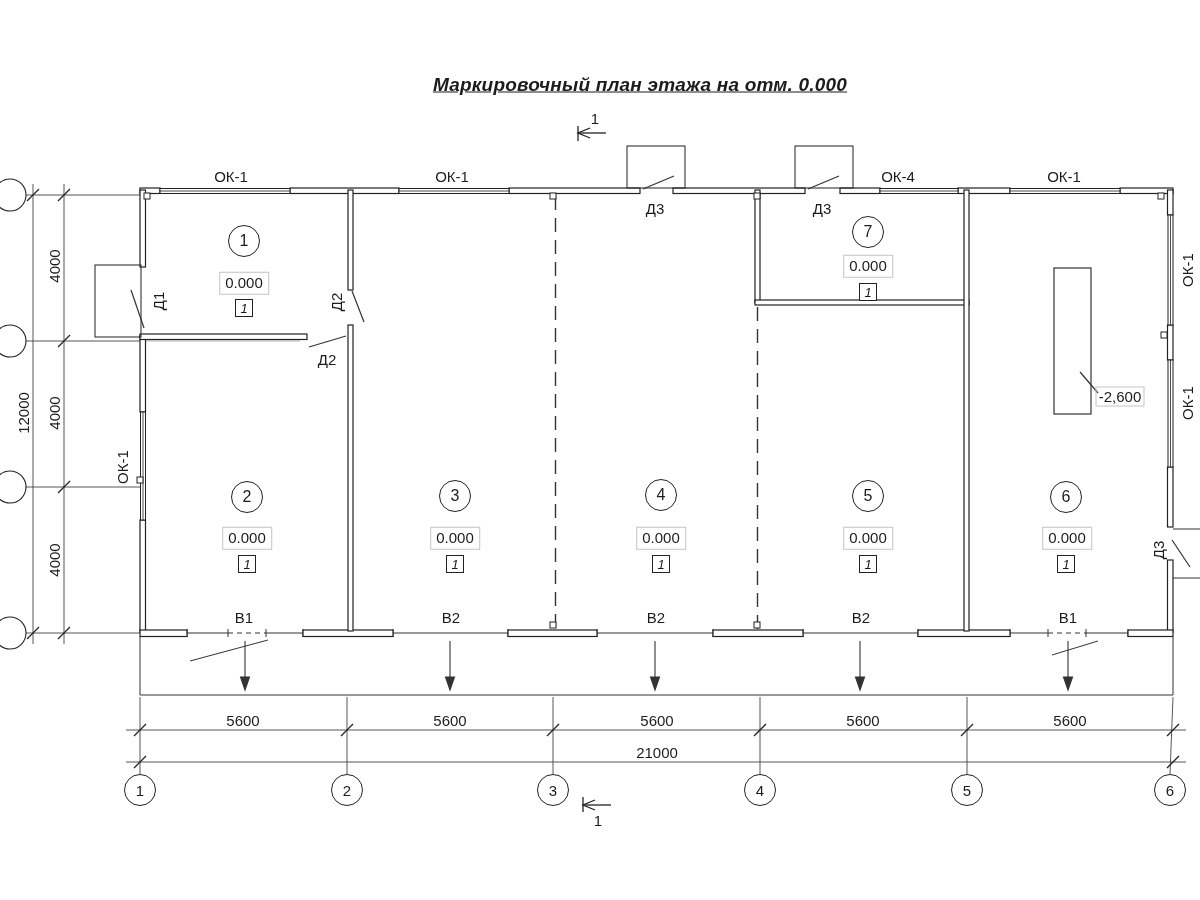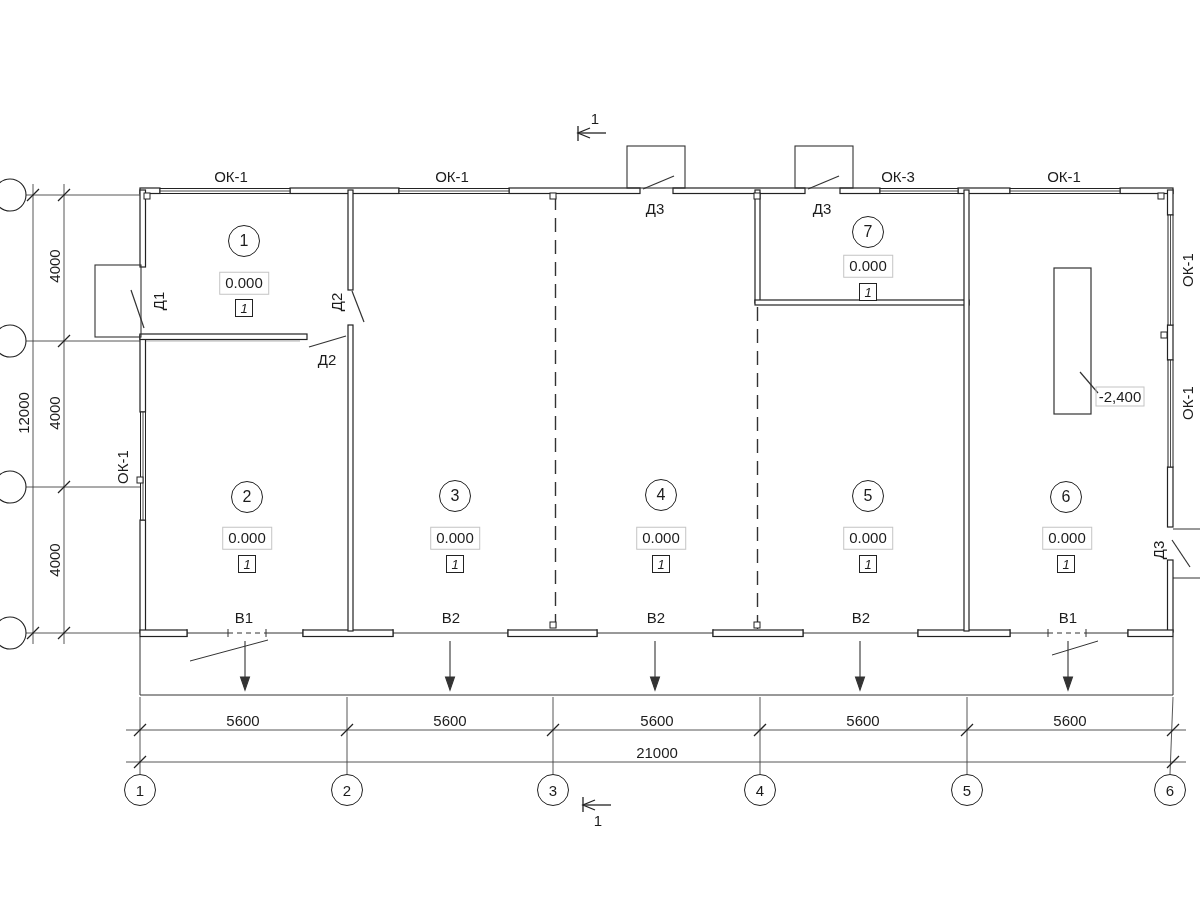--- a/index.html
+++ b/index.html
@@ -241,27 +241,28 @@
     <g stroke="#222" stroke-width="1.3" fill="none">
       <line x1="578" y1="126" x2="578" y2="141"></line>
       <line x1="578" y1="133" x2="606" y2="133"></line>
       <polyline points="590,128 578,133 590,138"></polyline>
       <line x1="583" y1="797" x2="583" y2="812"></line>
       <line x1="583" y1="805" x2="611" y2="805"></line>
       <polyline points="595,800 583,805 595,810"></polyline>
     </g>
   </svg>
 
+  <span class="lbl title" style="left:640px;top:84px">Маркировочный план этажа на отм. 0.000</span>
 
   <span class="lbl sect" style="left:595px;top:118px">1</span>
   <span class="lbl sect" style="left:598px;top:820px">1</span>
 
   <span class="lbl" style="left:231px;top:176px">ОК-1</span>
   <span class="lbl" style="left:452px;top:176px">ОК-1</span>
-  <span class="lbl" style="left:898px;top:176px">ОК-3</span>
+  <span class="lbl" style="left:898px;top:176px">ОК-4</span>
   <span class="lbl" style="left:1064px;top:176px">ОК-1</span>
   <span class="lbl rot" style="left:122px;top:467px">ОК-1</span>
   <span class="lbl rot" style="left:1187px;top:270px">ОК-1</span>
   <span class="lbl rot" style="left:1187px;top:403px">ОК-1</span>
 
   <span class="lbl" style="left:655px;top:208px">Д3</span>
   <span class="lbl" style="left:822px;top:208px">Д3</span>
   <span class="lbl rot" style="left:158px;top:301px">Д1</span>
   <span class="lbl rot" style="left:336px;top:302px">Д2</span>
   <span class="lbl" style="left:327px;top:359px">Д2</span>
@@ -288,21 +289,21 @@
   <span class="finish-box" style="left:868px;top:564px">1</span>
 
   <span class="room-circle" style="left:1066px;top:497px">6</span>
   <span class="elev-box" style="left:1067px;top:538px">0.000</span>
   <span class="finish-box" style="left:1066px;top:564px">1</span>
 
   <span class="room-circle" style="left:868px;top:232px">7</span>
   <span class="elev-box" style="left:868px;top:266px">0.000</span>
   <span class="finish-box" style="left:868px;top:292px">1</span>
 
-  <span class="lbl" style="left:1120px;top:396px">-2,400</span>
+  <span class="lbl" style="left:1120px;top:396px">-2,600</span>
 
   <span class="lbl" style="left:244px;top:617px">В1</span>
   <span class="lbl" style="left:451px;top:617px">В2</span>
   <span class="lbl" style="left:656px;top:617px">В2</span>
   <span class="lbl" style="left:861px;top:617px">В2</span>
   <span class="lbl" style="left:1068px;top:617px">В1</span>
 
   <span class="lbl" style="left:243px;top:720px">5600</span>
   <span class="lbl" style="left:450px;top:720px">5600</span>
   <span class="lbl" style="left:657px;top:720px">5600</span>

